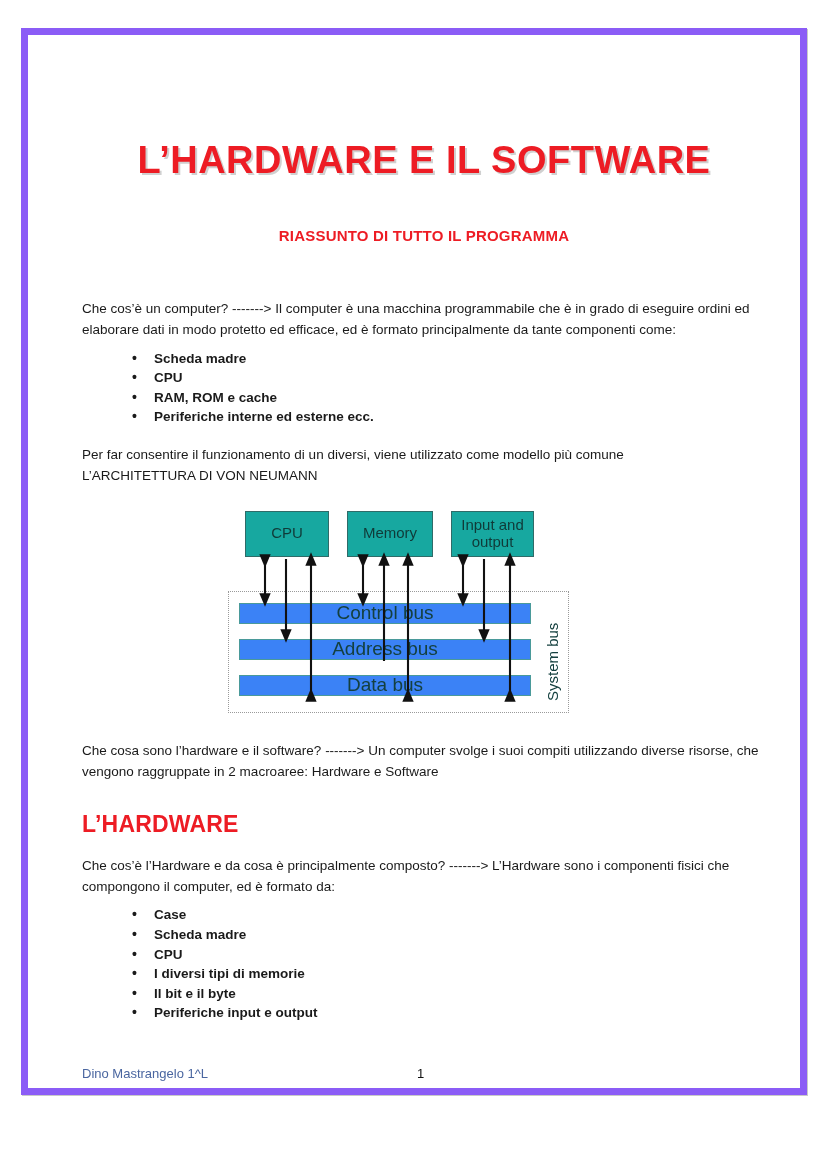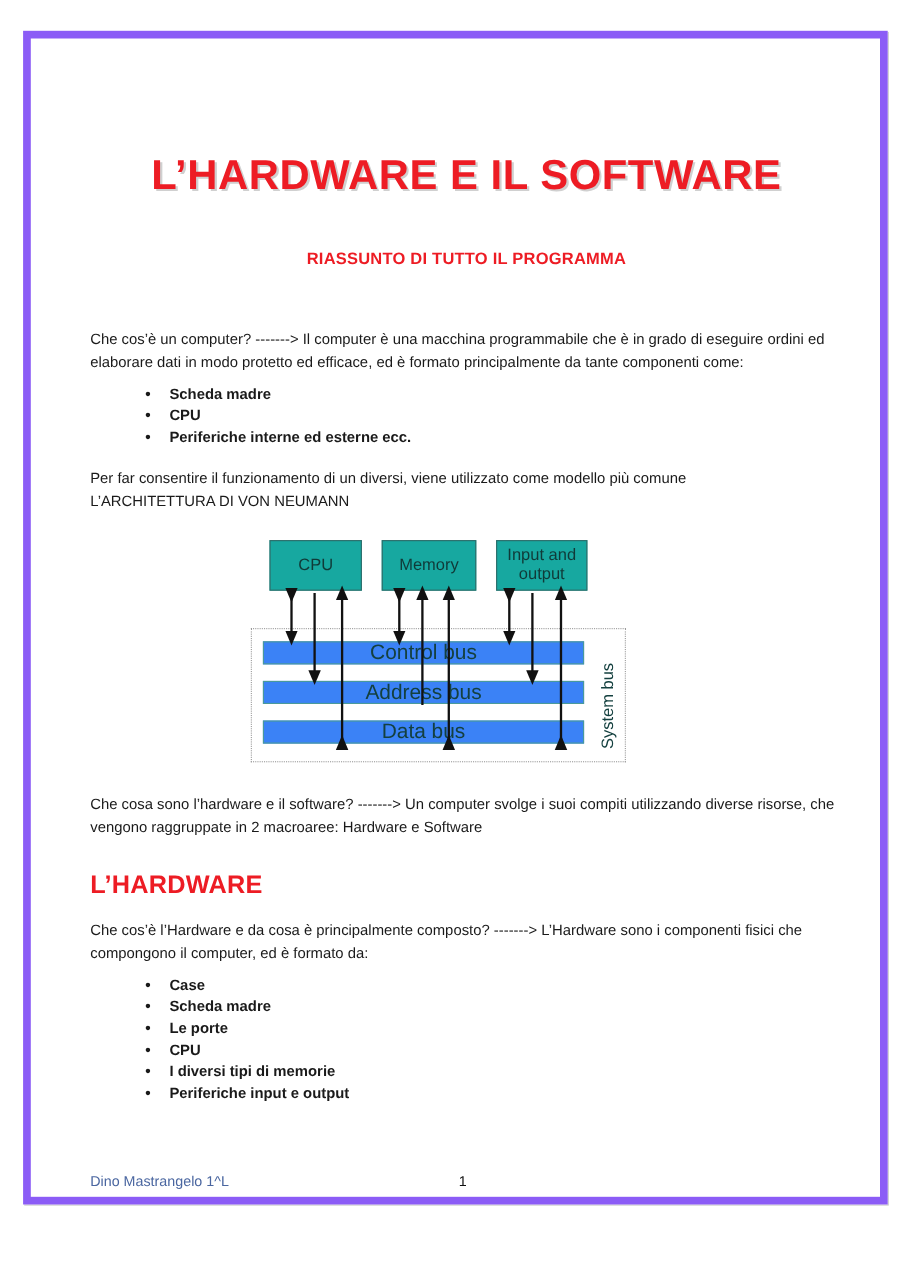--- a/index.html
+++ b/index.html
@@ -185,20 +185,21 @@
     <h2 class="doc-subtitle">RIASSUNTO DI TUTTO IL PROGRAMMA</h2>
 
     <p class="para first">
       <span class="b">Che cos’è un computer? -------&gt;</span>
       <span class="b">Il computer</span><span> è una macchina programmabile che è in grado di eseguire ordini ed elaborare dati in modo protetto ed efficace, ed è formato principalmente da tante componenti come:</span>
     </p>
 
     <ul class="bullets">
       <li>Scheda madre</li>
       <li>CPU</li>
+      <li>RAM, ROM e cache</li>
       <li>Periferiche interne ed esterne ecc.</li>
     </ul>
 
     <p class="para spaced">
       <span>Per far consentire il funzionamento di un diversi, viene utilizzato come modello più comune</span><br>
       <span class="b">L’ARCHITETTURA DI VON NEUMANN</span>
     </p>
 
     <div class="diagram">
 
@@ -256,23 +257,23 @@
     <h2 class="section-title">L’HARDWARE</h2>
 
     <p class="para spaced">
       <span class="b">Che cos’è l’Hardware e da cosa è principalmente composto? -------&gt;</span>
       <span class="b">L’Hardware</span><span> sono i componenti fisici che compongono il computer, ed è formato da:</span>
     </p>
 
     <ul class="bullets">
       <li>Case</li>
       <li>Scheda madre</li>
-      <li>Le porte</li>
       <li>CPU</li>
       <li>I diversi tipi di memorie</li>
+      <li>Il bit e il byte</li>
       <li>Periferiche input e output</li>
     </ul>
 
   </div>
 
   <div class="footer">
     <span class="footer-author">Dino Mastrangelo 1^L</span>
     <span class="footer-page">1</span>
   </div>
 </div>

